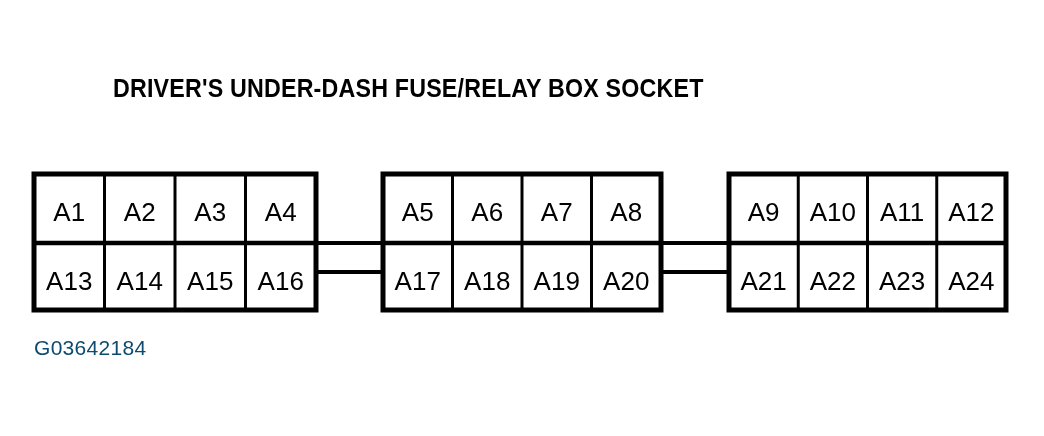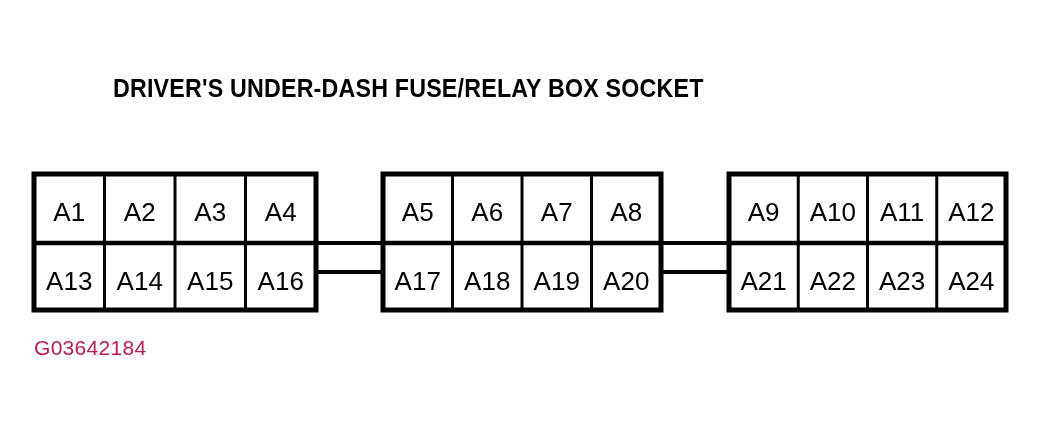--- a/index.html
+++ b/index.html
@@ -40,21 +40,21 @@
   }
 
   .figure-caption {
     position: absolute;
     left: 34px;
     top: 336px;
     font-family: "Liberation Sans", sans-serif;
     font-size: 21px;
     letter-spacing: 0.3px;
     white-space: nowrap;
-    color: #be185d;
+    color: #0c4a6e;
   }
 
   svg#socket-svg {
     position: absolute;
     left: 0;
     top: 0;
     display: block;
   }
 
   svg#socket-svg .block-outline {

